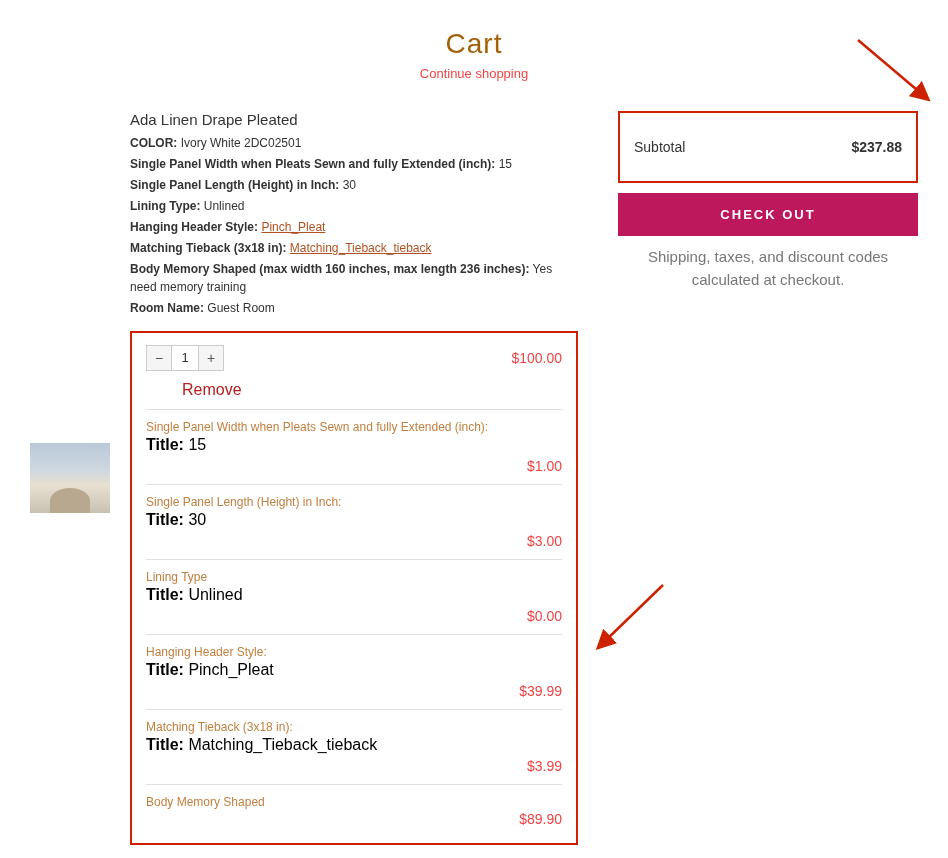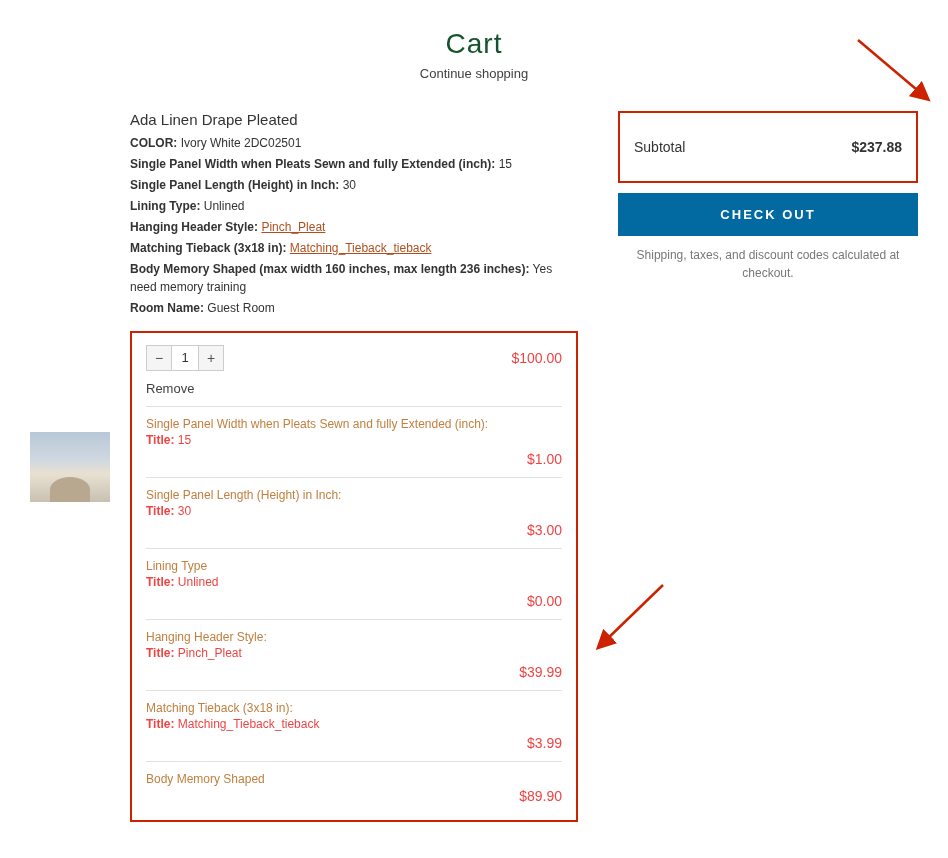--- a/index.html
+++ b/index.html
@@ -7,32 +7,32 @@
       font-family: Arial, sans-serif;
       background: #fff;
       color: #333;
       font-size: 13px;
     }
 
     .page-title {
       text-align: center;
       font-size: 28px;
       font-weight: 300;
-      color: #14532d;
+      color: #a16207;
       padding-top: 28px;
       letter-spacing: 1px;
     }
 
     .continue-shopping {
       text-align: center;
       margin-top: 6px;
       margin-bottom: 30px;
     }
     .continue-shopping a {
-      color: #404040;
+      color: #ef4444;
       text-decoration: none;
       font-size: 13px;
     }
 
     .main-layout {
       display: flex;
       padding: 0 30px 40px 30px;
       gap: 40px;
       align-items: flex-start;
     }
@@ -139,45 +139,46 @@
       font-size: 13px;
       line-height: 24px;
     }
 
     .price {
       font-size: 14px;
       color: #ef4444;
     }
 
     .remove-link {
-      color: #404040;
-      font-size: 13px;
+      color: #b91c1c;
+      font-size: 16px;
       cursor: pointer;
       text-decoration: none;
       display: inline-block;
       margin-top: 4px;
+      margin-left: 36px;
     }
 
     .line-divider {
       border: none;
       border-top: 1px solid #e0e0e0;
       margin: 10px 0;
     }
 
     .line-item {
       margin-bottom: 4px;
     }
     .line-item-label {
       color: #c08040;
       font-size: 12px;
       margin-bottom: 2px;
     }
     .line-item-title {
-      font-size: 12px;
-      color: #ef4444;
+      font-size: 16px;
+      color: #000000;
       margin-bottom: 4px;
     }
     .line-item-title strong {
       font-weight: bold;
     }
     .line-item-price-row {
       display: flex;
       justify-content: flex-end;
     }
 
@@ -202,35 +203,35 @@
     }
     .subtotal-value {
       font-size: 14px;
       color: #333;
       font-weight: 700;
     }
 
     .checkout-btn {
       display: block;
       width: 100%;
-      background: #0369a1;
+      background: #be185d;
       color: #fff;
       border: none;
       padding: 14px;
       text-align: center;
       font-size: 13px;
       letter-spacing: 2px;
       cursor: pointer;
       text-transform: uppercase;
       font-weight: bold;
       margin-bottom: 10px;
     }
 
     .shipping-note {
-      font-size: 12px;
+      font-size: 15px;
       color: #777;
       text-align: center;
       line-height: 1.5;
     }
 
     .page-wrapper {
       position: relative;
       max-width: 948px;
       margin: 0 auto;
     }

